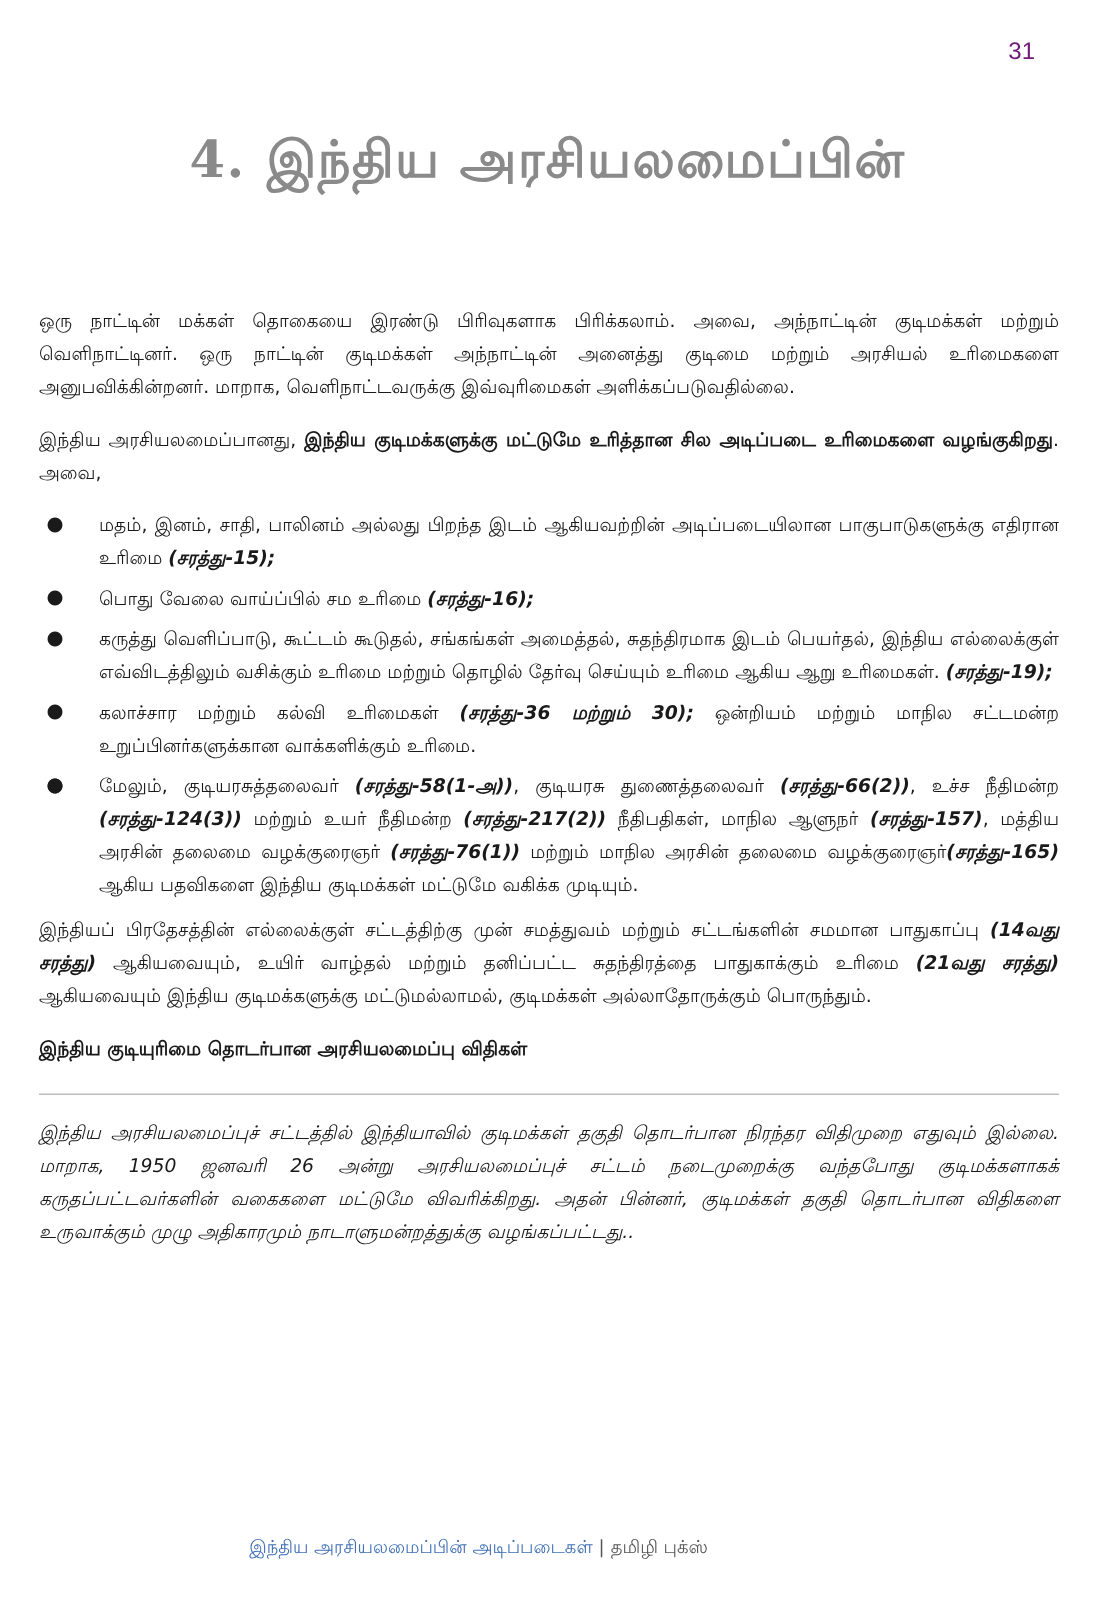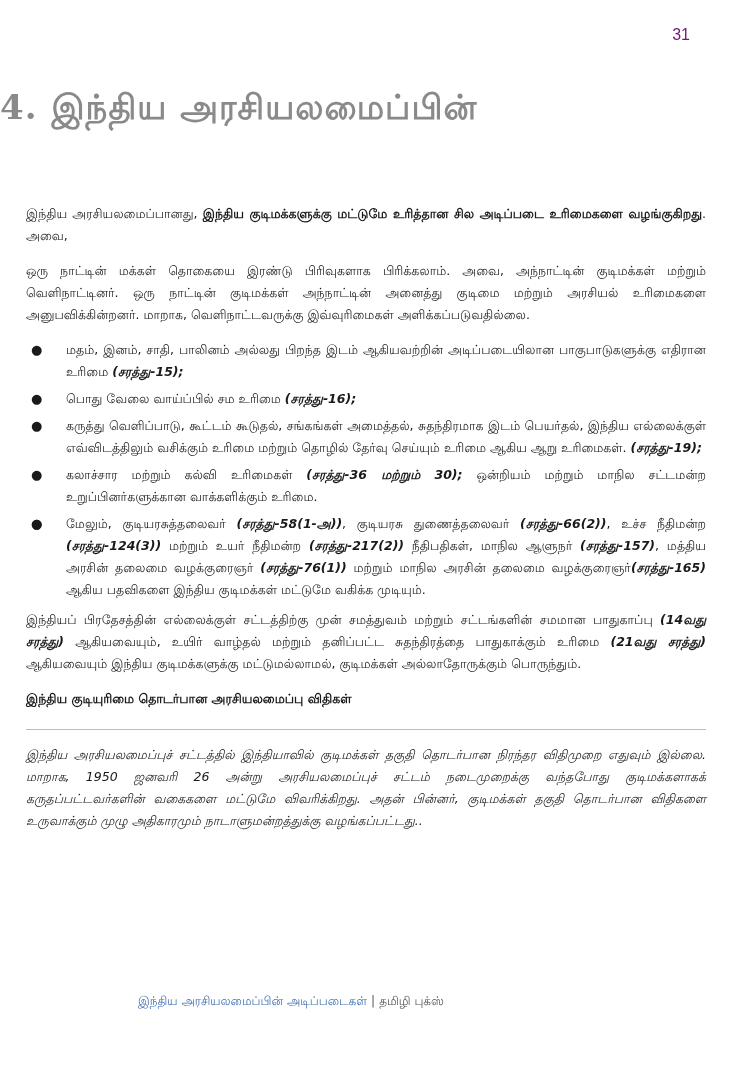--- a/index.html
+++ b/index.html
@@ -8,21 +8,21 @@
       font-family: "DejaVu Sans", "Liberation Sans", sans-serif;
       color: #1a1a1a;
     }
     .page-number {
       position: absolute; top: 26px; right: 40px;
       font-family: "Liberation Sans", sans-serif;
       font-size: 16px; color: #701a75;
     }
     .chapter-title {
       position: absolute; top: 80px; left: 0; width: 730px;
-      text-align: left; color: #8a8a8a;
+      text-align: center; color: #8a8a8a;
       font-family: "DejaVu Sans", sans-serif; font-weight: bold;
       font-size: 34px; line-height: 54px;
       letter-spacing: 1px;
     }
     .chapter-title .num { font-family: "DejaVu Serif", serif; margin-right: 14px; }
     .content {
       position: absolute; top: 203px; left: 26px; width: 680px;
       font-size: 12.5px; line-height: 22px; text-align: justify;
     }
     p { margin: 0 0 13px 0; }
@@ -34,43 +34,43 @@
     }
     ul.rights li .bullet {
       position: absolute; left: 5px; top: 0; font-size: 13px;
     }
     .section-heading {
       font-weight: bold; font-size: 12.5px; margin: 12px 0 0 0;
       padding-bottom: 19px; border-bottom: 1px solid #bdbdbd;
     }
     .section-body { margin-top: 14px; font-style: italic; }
     .footer {
-      position: absolute; top: 994px; left: 0; width: 582px; text-align: center;
-      font-size: 12px; color: #3f6fb5;
+      position: absolute; top: 1024px; left: 0; width: 582px; text-align: center;
+      font-size: 12px; color: #3f6fb5; padding-left: 28px;
     }
     .footer .sep { color: #555; margin: 0 4px; }
     .footer .brand { color: #555; }
   </style>
 </head>
 <body>
 
 <div class="page-number">31</div>
 
 <div class="chapter-title">
   <div>
     <span class="num">4.</span><span>இந்திய அரசியலமைப்பின்</span>
   </div>
 </div>
 
 <div class="content">
+  <p>ஒரு நாட்டின் மக்கள் தொகையை இரண்டு பிரிவுகளாக பிரிக்கலாம். அவை, அந்நாட்டின் குடிமக்கள் மற்றும் வெளிநாட்டினர். ஒரு நாட்டின் குடிமக்கள் அந்நாட்டின் அனைத்து குடிமை மற்றும் அரசியல் உரிமைகளை அனுபவிக்கின்றனர். மாறாக, வெளிநாட்டவருக்கு இவ்வுரிமைகள் அளிக்கப்படுவதில்லை.</p>
+
   <p>
     <span>இந்திய அரசியலமைப்பானது, </span><span class="b">இந்திய குடிமக்களுக்கு மட்டுமே உரித்தான சில அடிப்படை உரிமைகளை வழங்குகிறது</span><span>. அவை,</span>
   </p>
-
-  <p>ஒரு நாட்டின் மக்கள் தொகையை இரண்டு பிரிவுகளாக பிரிக்கலாம். அவை, அந்நாட்டின் குடிமக்கள் மற்றும் வெளிநாட்டினர். ஒரு நாட்டின் குடிமக்கள் அந்நாட்டின் அனைத்து குடிமை மற்றும் அரசியல் உரிமைகளை அனுபவிக்கின்றனர். மாறாக, வெளிநாட்டவருக்கு இவ்வுரிமைகள் அளிக்கப்படுவதில்லை.</p>
 
   <ul class="rights">
     <li>
       <span class="bullet">●</span>
       <span>மதம், இனம், சாதி, பாலினம் அல்லது பிறந்த இடம் ஆகியவற்றின் அடிப்படையிலான பாகுபாடுகளுக்கு எதிரான உரிமை </span><span class="bi">(சரத்து-15);</span>
     </li>
     <li>
       <span class="bullet">●</span>
       <span>பொது வேலை வாய்ப்பில் சம உரிமை </span><span class="bi">(சரத்து-16);</span>
     </li>

